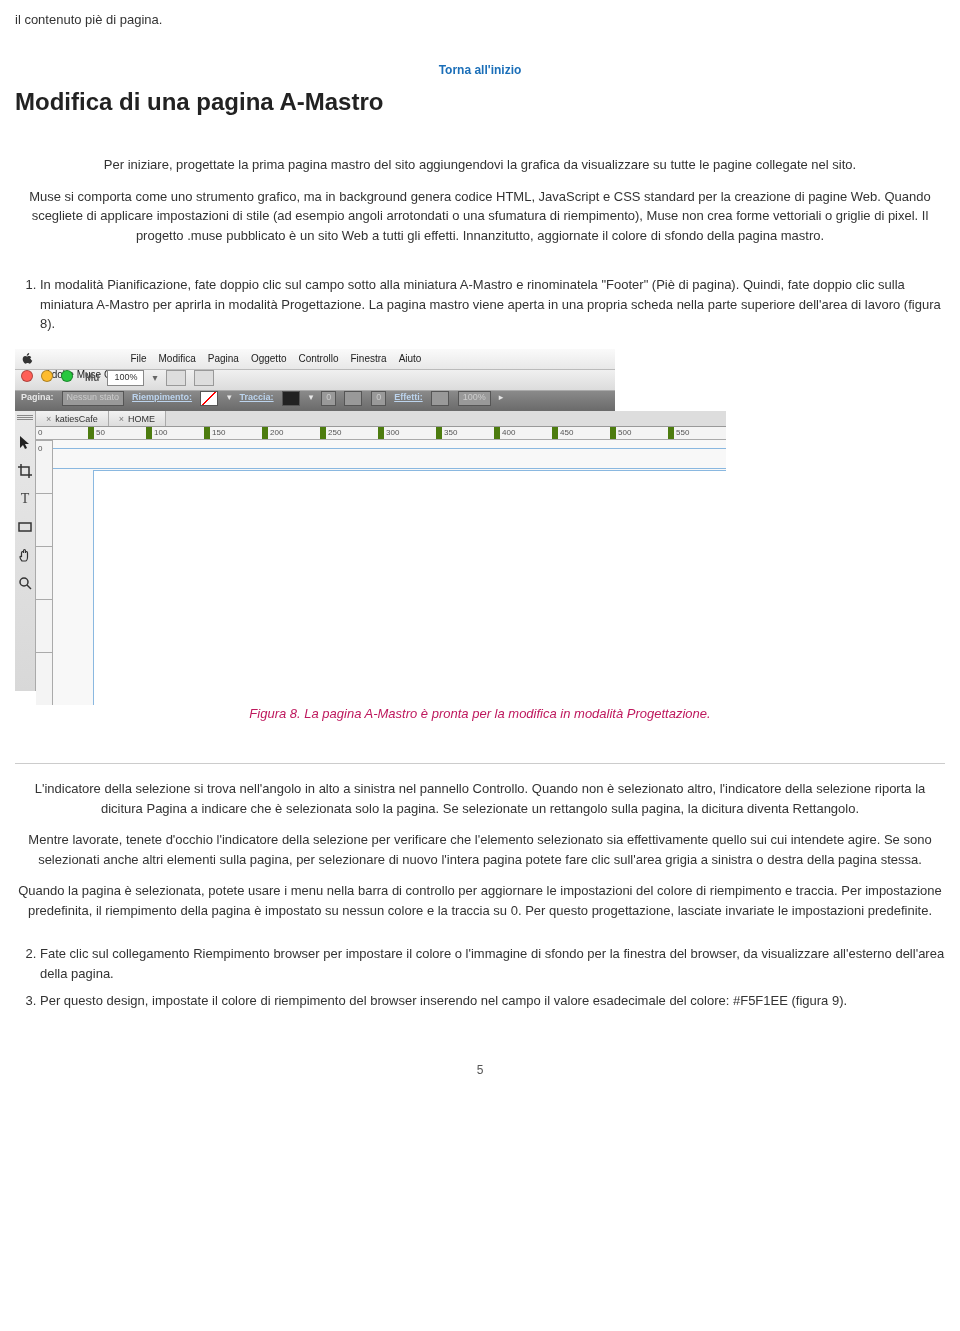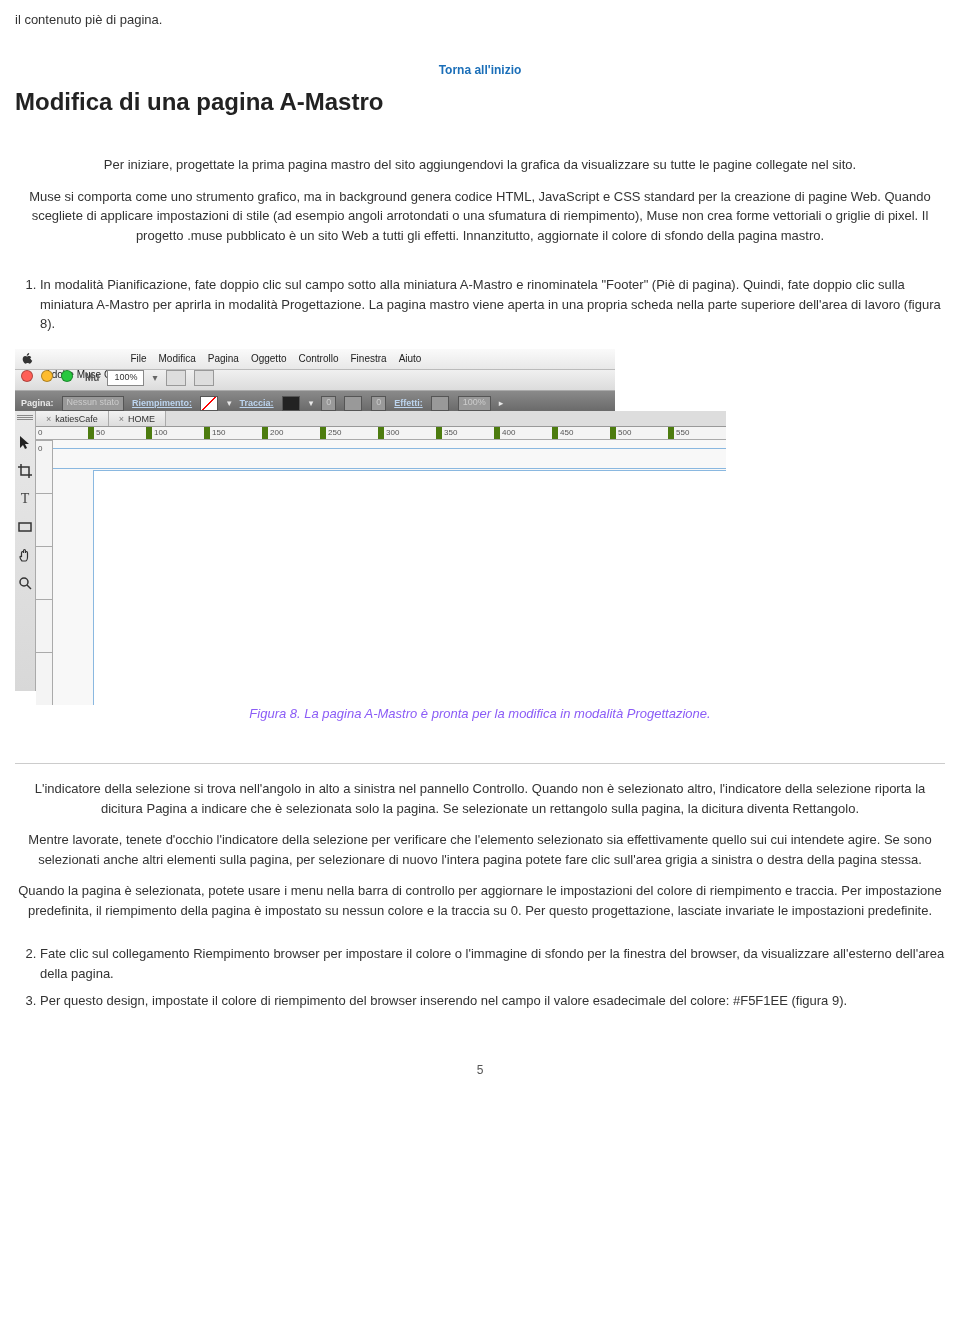--- a/index.html
+++ b/index.html
@@ -65,21 +65,21 @@
       padding: 0 6px; gap: 8px;
     }
     .dot { width: 10px; height: 10px; border-radius: 50%; border: 1px solid rgba(0,0,0,0.3); }
     .dot.r { background: #ff5f57; } .dot.y { background: #febc2e; } .dot.g { background: #28c840; }
     .mulabel { font-weight: bold; color: #555; margin-left: 4px; }
     .zoombox { border: 1px solid #888; background: #fff; padding: 0 6px; font-size: 9px; height: 14px; display: flex; align-items: center; }
     .small-ui { width: 18px; height: 14px; background: #ddd; border: 1px solid #999; }
     .optbar {
       height: 20px;
       background: linear-gradient(#8a8a8a,#6a6a6a);
-      display: flex; align-items: flex-end; padding: 0 6px; gap: 8px;
+      display: flex; align-items: flex-start; padding: 0 6px; gap: 8px;
       color: #e8e8e8; font-size: 9px;
     }
     .optlabel { font-weight: bold; }
     .optval { background: #999; border: 1px solid #555; padding: 0 4px; color: #ccc; height: 13px; display: flex; align-items: center; }
     .optbtn { background: #999; border: 1px solid #555; width: 16px; height: 13px; margin-right: 1px; }
     .tool-area { display: flex; height: 280px; }
     .toolbox {
       width: 28px; background: linear-gradient(#e8e8e8,#d8d8d8);
       border-right: 1px solid #aaa; display: flex; flex-direction: column;
       align-items: center; padding-top: 4px; gap: 8px;
@@ -106,21 +106,21 @@
     }
     .vruler span { height: 50px; padding: 2px 0 0 2px; border-top: 1px solid #aaa; }
     .canvas {
       flex: 1; background: #f8f8f8; position: relative;
     }
     .page-rect {
       position: absolute; left: 40px; top: 30px; right: 0; bottom: 0;
       background: #fff; border: 1px solid #8ab8e0; border-right: none; border-bottom: none;
     }
     .guide-h { position: absolute; left: 0; right: 0; height: 1px; background: #8ab8e0; }
-    .caption { font-style: italic; color: #8b5cf6; margin: 10px 0 40px 0; }
+    .caption { font-style: italic; color: #be185d; margin: 10px 0 40px 0; }
     .page-num { text-align: center; font-size: 12px; color: #555; margin-top: 50px; }
     hr.sep { border: none; border-top: 1px solid #ccc; margin: 25px 0 15px 0; }
   </style>
 </head>
 <body>
 
 <div class="pre-text">il contenuto piè di pagina.</div>
 
 <div class="top-link">
   <a href="#">Torna all'inizio</a>

